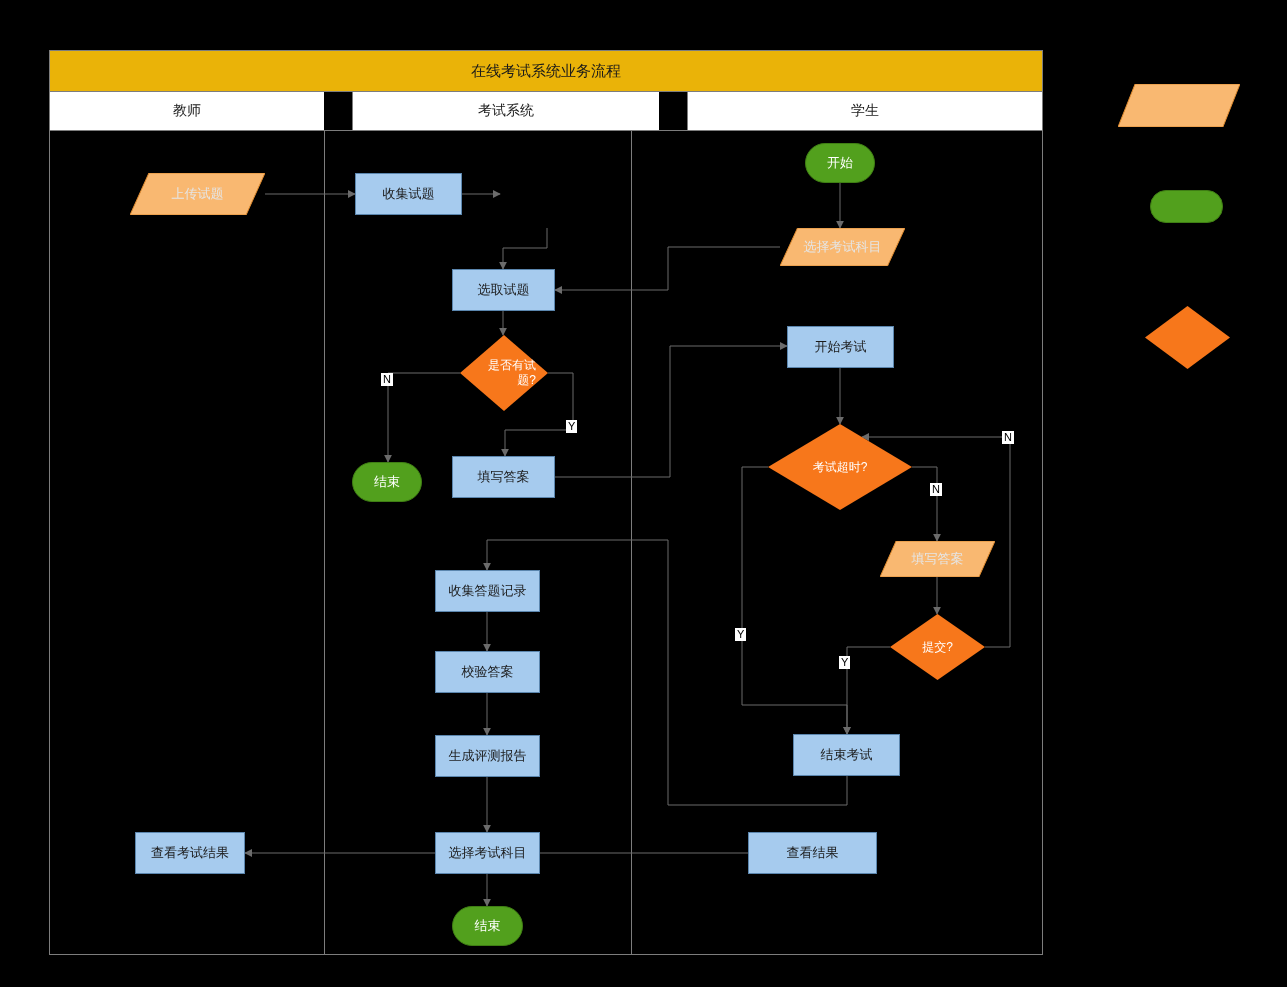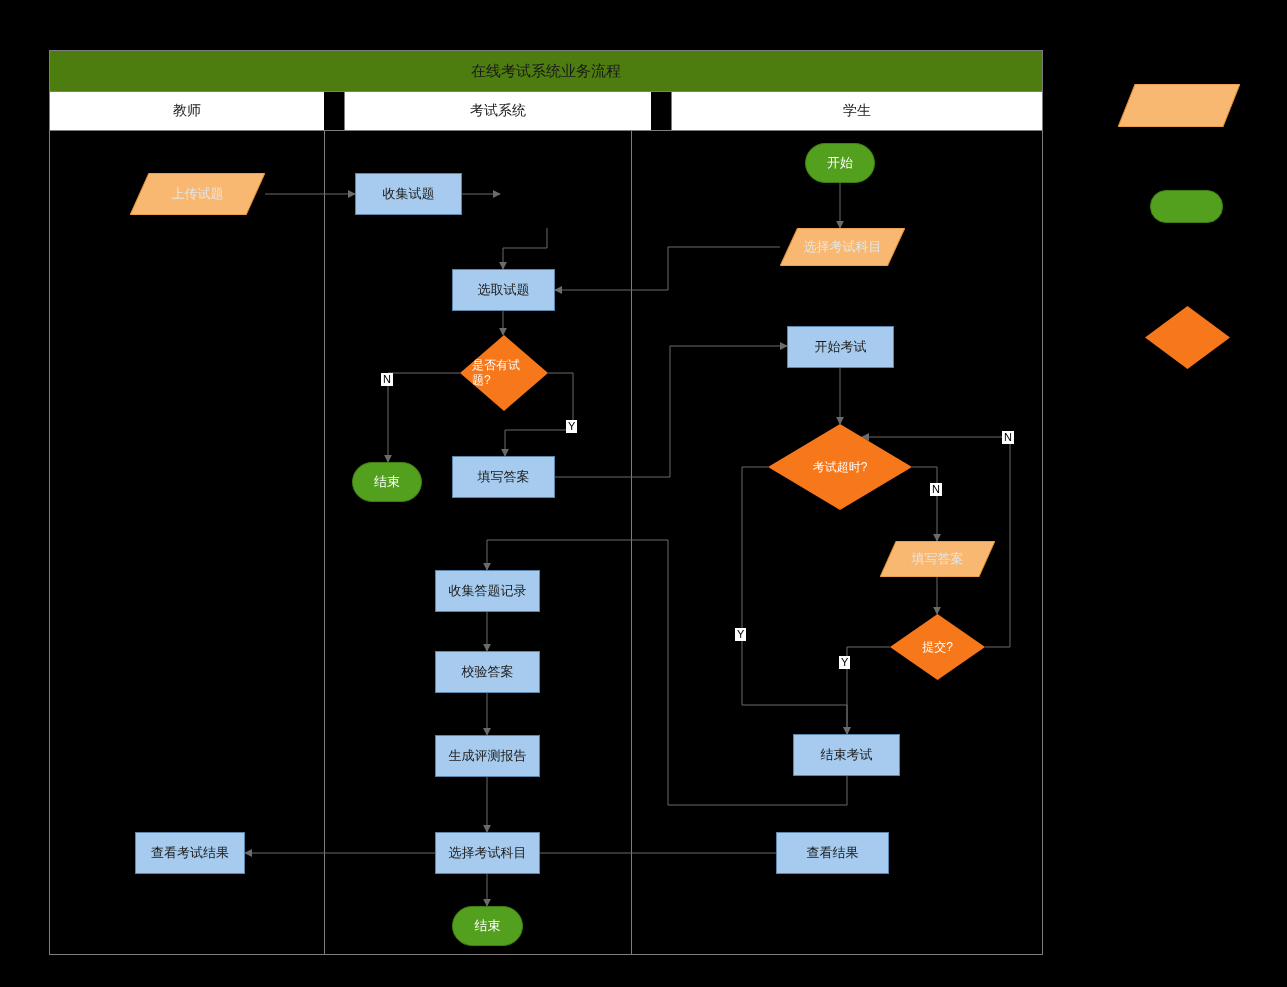--- a/index.html
+++ b/index.html
@@ -8,36 +8,36 @@
     background: var(--background,#000);
     font-family:"Liberation Sans","DejaVu Sans",sans-serif;
     overflow:hidden; color:#111;
   }
   .table {
     position:absolute; left:49px; top:50px; width:994px; height:905px;
     border:1px solid var(--frame,#7d7d7d); box-sizing:border-box;
   }
   .title-row {
     height:41px; box-sizing:border-box; border-bottom:1px solid var(--frame,#7d7d7d);
-    background:#4d7c0f; display:flex; align-items:center; justify-content:center;
+    background:#eab308; display:flex; align-items:center; justify-content:center;
     font-size:15px; color:#1a1a1a;
   }
-  .header-row { height:39px; box-sizing:border-box; border-bottom:1px solid var(--frame,#7d7d7d); display:flex; }
+  .header-row { height:39px; box-sizing:border-box; border-bottom:1px solid var(--frame,#7d7d7d); display:flex;gap:8px; }
   .header-cell {
     background:#fff; display:flex; align-items:center; justify-content:center;
     font-size:14px; color:#1a1a1a; box-sizing:border-box;
   }
   .header-cell + .header-cell { border-left:1px solid var(--frame,#7d7d7d);margin-left:20px; }
   .vline { position:absolute; top:80px; bottom:0; width:1px; background:var(--frame,#7d7d7d); }
 
   .connectors { position:absolute; left:0; top:0; pointer-events:none; }
 
   .node {
     position:absolute; display:flex; align-items:center; justify-content:center;
-    box-sizing:border-box; font-size:13px; text-align:left; line-height:1.25;
+    box-sizing:border-box; font-size:13px; text-align:right; line-height:1.25;
   }
   .process { background:var(--process-fill,#A6CBEE); border:1px solid var(--process-stroke,#5B86AE); color:#1c1c1c; }
   .terminal { background:var(--terminal-fill,#52A01D); border:1px solid var(--terminal-stroke,#3F7E14); border-radius:20px; color:#fff; }
   .decision { background:var(--decision-fill,#F7771B); clip-path:polygon(50% 0,100% 50%,50% 100%,0 50%); color:#fff; font-size:12px; }
   .decision span { display:inline-block; max-width:64px; }
   .io, .datastore { background:transparent; color:#e5e5e5; }
   .shape-svg { position:absolute; left:0; top:0; width:100%; height:100%; }
   .node > span { position:relative; }
   .datastore > span { margin-right:14px; }
 
@@ -155,21 +155,21 @@
         <polygon points="14,0 100,0 86,100 0,100" vector-effect="non-scaling-stroke" style="fill:var(--io-fill);stroke:var(--io-stroke)"></polygon>
       </svg>
     <span>填写答案</span>
   </div>
   <div class="node decision" style="left:890px;top:614px;width:95px;height:66px">
     <span>提交?</span>
   </div>
   <div class="node process" style="left:793px;top:734px;width:107px;height:42px">
     <span>结束考试</span>
   </div>
-  <div class="node process" style="left:776px;top:832px;width:113px;height:42px">
+  <div class="node process" style="left:748px;top:832px;width:129px;height:42px">
     <span>查看结果</span>
   </div>
 
   <div class="edge-label" style="left:381px;top:373px">N</div>
   <div class="edge-label" style="left:566px;top:420px">Y</div>
   <div class="edge-label" style="left:930px;top:483px">N</div>
   <div class="edge-label" style="left:1002px;top:431px">N</div>
   <div class="edge-label" style="left:839px;top:656px">Y</div>
   <div class="edge-label" style="left:735px;top:628px">Y</div>
 

